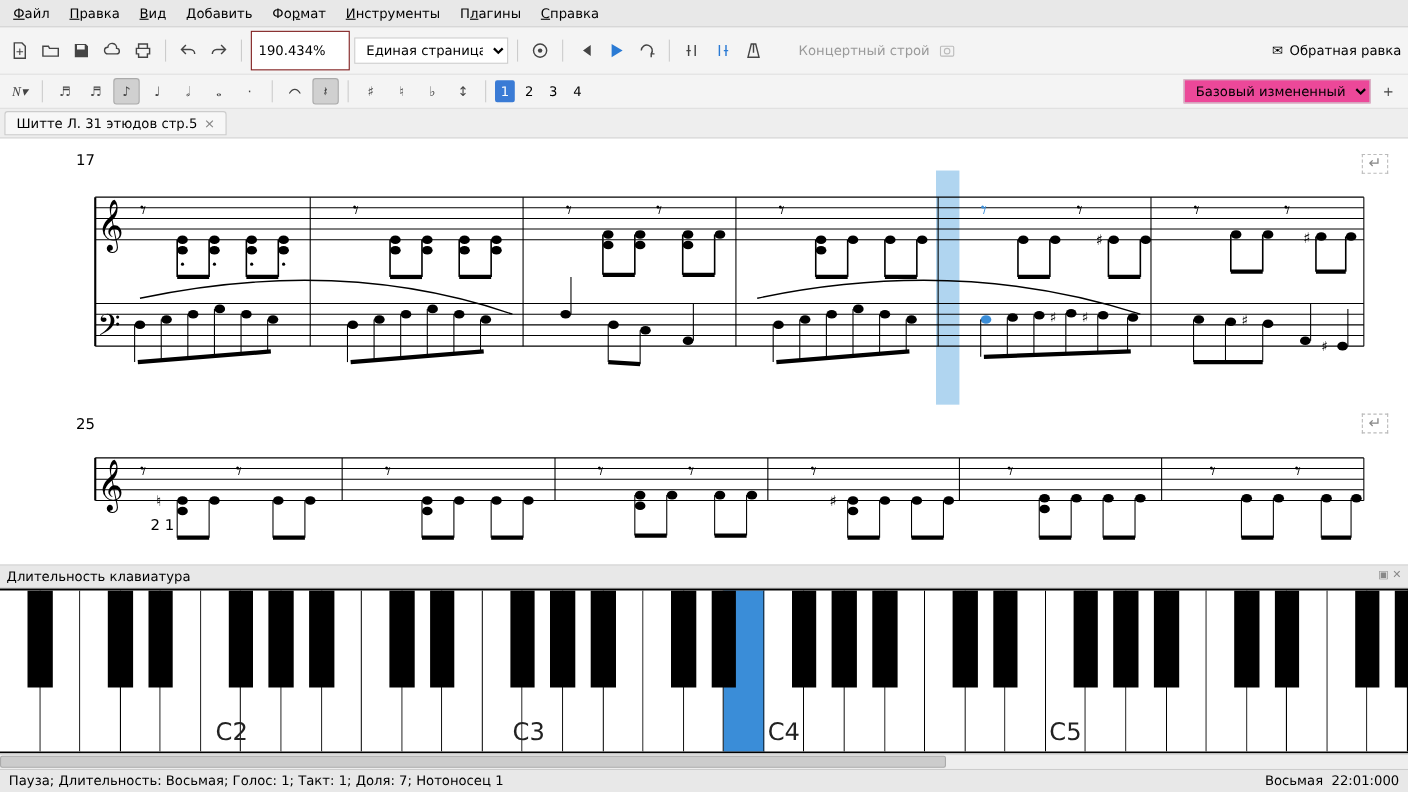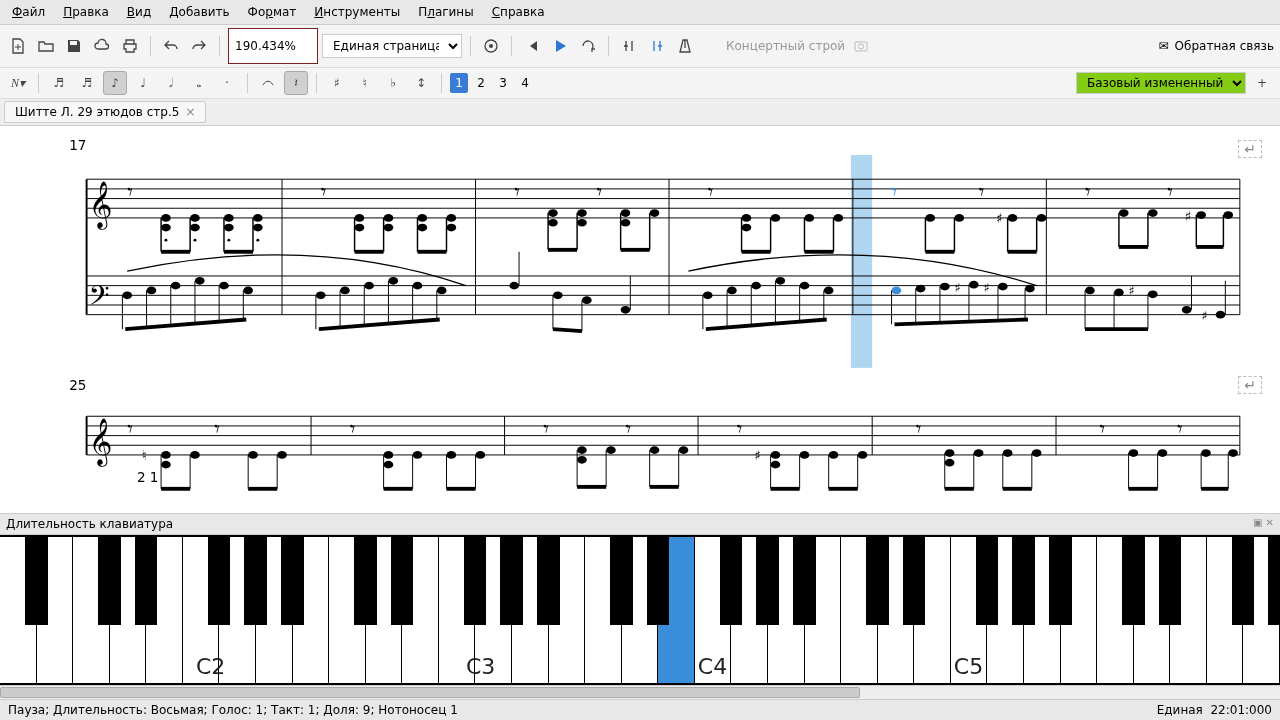--- a/index.html
+++ b/index.html
@@ -11,21 +11,21 @@
 .tbtn { width: 24px; height: 24px; display: flex; align-items: center; justify-content: center; border: 1px solid transparent; border-radius: 3px; cursor: pointer; color: #444; }
 .tbtn.active { background: #d0d0d0; border-color: #aaa; }
 .tbtn svg { width: 16px; height: 16px; }
 .sep { width: 1px; height: 20px; background: #ccc; margin: 0 4px; }
 .zoom-input { width: 90px; height: 36px; border: 1px solid #7f1d1d; background: #fff; padding: 0 20px 0 6px; font-size: 12px; }
 .page-select { width: 140px; height: 24px; border: 1px solid #ccc; background: #fff; padding: 0 6px; font-size: 12px; }
 .play-btn { color: #2a7ad4; }
 .voice-btn { width: 18px; height: 20px; display: flex; align-items: center; justify-content: center; font-size: 12px; border-radius: 2px; cursor: pointer; }
 .voice-btn.active { background: #3a7bd5; color: #fff; }
 .concert-label { color: #999; font-size: 12px; margin-left: 25px; }
-.workspace-select { width: 170px; height: 22px; border: 1px solid #ccc; background: #84cc16; padding: 0 6px; font-size: 12px; margin-left: auto; }
+.workspace-select { width: 170px; height: 22px; border: 1px solid #ccc; background: #ec4899; padding: 0 6px; font-size: 12px; margin-left: auto; }
 .feedback { margin-left: auto; display: flex; align-items: center; gap: 6px; cursor: pointer; }
 .tabbar { background: #eee; border-bottom: 1px solid #ccc; padding: 2px 4px; display: flex; }
 .tab { background: #f7f7f7; border: 1px solid #ccc; border-radius: 3px 3px 0 0; padding: 3px 10px; font-size: 12px; display: flex; align-items: center; gap: 6px; }
 .tab .close { color: #888; cursor: pointer; }
 .score-area { flex: 1; background: #fff; position: relative; overflow: hidden; }
 .score-svg { width: 100%; height: 100%; }
 .break-icon { position: absolute; right: 18px; width: 24px; height: 18px; border: 1px dashed #bbb; display: flex; align-items: center; justify-content: center; color: #888; font-size: 14px; }
 .piano-header { background: #e8e8e8; border-top: 1px solid #ccc; border-bottom: 1px solid #ccc; padding: 3px 6px; font-size: 12px; display: flex; justify-content: space-between; }
 .piano { height: 150px; background: #fff; position: relative; border-top: 2px solid #000; border-bottom: 2px solid #000; }
 .white-key { position: absolute; top: 0; bottom: 0; border-right: 1px solid #000; background: #fff; }
@@ -132,21 +132,21 @@
     </div>
   <span class="concert-label">Концертный строй</span>
   <div class="tbtn" style="color:#bbb">
       <svg viewBox="0 0 16 16">
         <rect x="2" y="4" width="12" height="9" rx="1" fill="none" stroke="currentColor"></rect>
         <circle cx="8" cy="8.5" r="2.5" fill="none" stroke="currentColor"></circle>
       </svg>
     </div>
   <div class="feedback">
     <span>✉</span>
-    <span>Обратная связь</span>
+    <span>Обратная равка</span>
   </div>
 </div>
 
 <div class="toolbar2">
   <div class="tbtn" style="font-family:serif;font-style:italic">N▾</div>
   <div class="sep"></div>
   <div class="tbtn">♬</div>
   <div class="tbtn">♬</div>
   <div class="tbtn active">♪</div>
   <div class="tbtn">♩</div>
@@ -169,21 +169,21 @@
   <div class="voice-btn active">1</div>
   <div class="voice-btn">2</div>
   <div class="voice-btn">3</div>
   <div class="voice-btn">4</div>
   <select class="workspace-select"><option>Базовый измененный</option></select>
   <div class="tbtn">+</div>
 </div>
 
 <div class="tabbar">
   <div class="tab">
-    <span>Шитте Л. 29 этюдов стр.5</span>
+    <span>Шитте Л. 31 этюдов стр.5</span>
     <span class="close">×</span>
   </div>
 </div>
 
 <div class="score-area">
   <div class="break-icon" style="top:14px">↵</div>
   <div class="break-icon" style="top:250px">↵</div>
   <svg class="score-svg" viewBox="0 0 1280 400">
 
     <rect x="858" y="30" width="22" height="220" fill="#b0d5f0"></rect>
@@ -601,15 +601,15 @@
     <span class="key-label" style="left: 466px;">C3</span>
     <span class="key-label" style="left: 697.857px;">C4</span>
     <span class="key-label" style="left: 953.857px;">C5</span>
   </div>
 
 <div class="hscroll">
     <div class="hscroll-thumb"></div>
   </div>
 
 <div class="statusbar">
-  <span>Пауза; Длительность: Восьмая; Голос: 1;  Такт: 1; Доля: 9; Нотоносец 1</span>
-  <span><span>Единая</span>&nbsp;&nbsp;<span>22:01:000</span></span>
+  <span>Пауза; Длительность: Восьмая; Голос: 1;  Такт: 1; Доля: 7; Нотоносец 1</span>
+  <span><span>Восьмая</span>&nbsp;&nbsp;<span>22:01:000</span></span>
 </div>
 
 </body></html>

